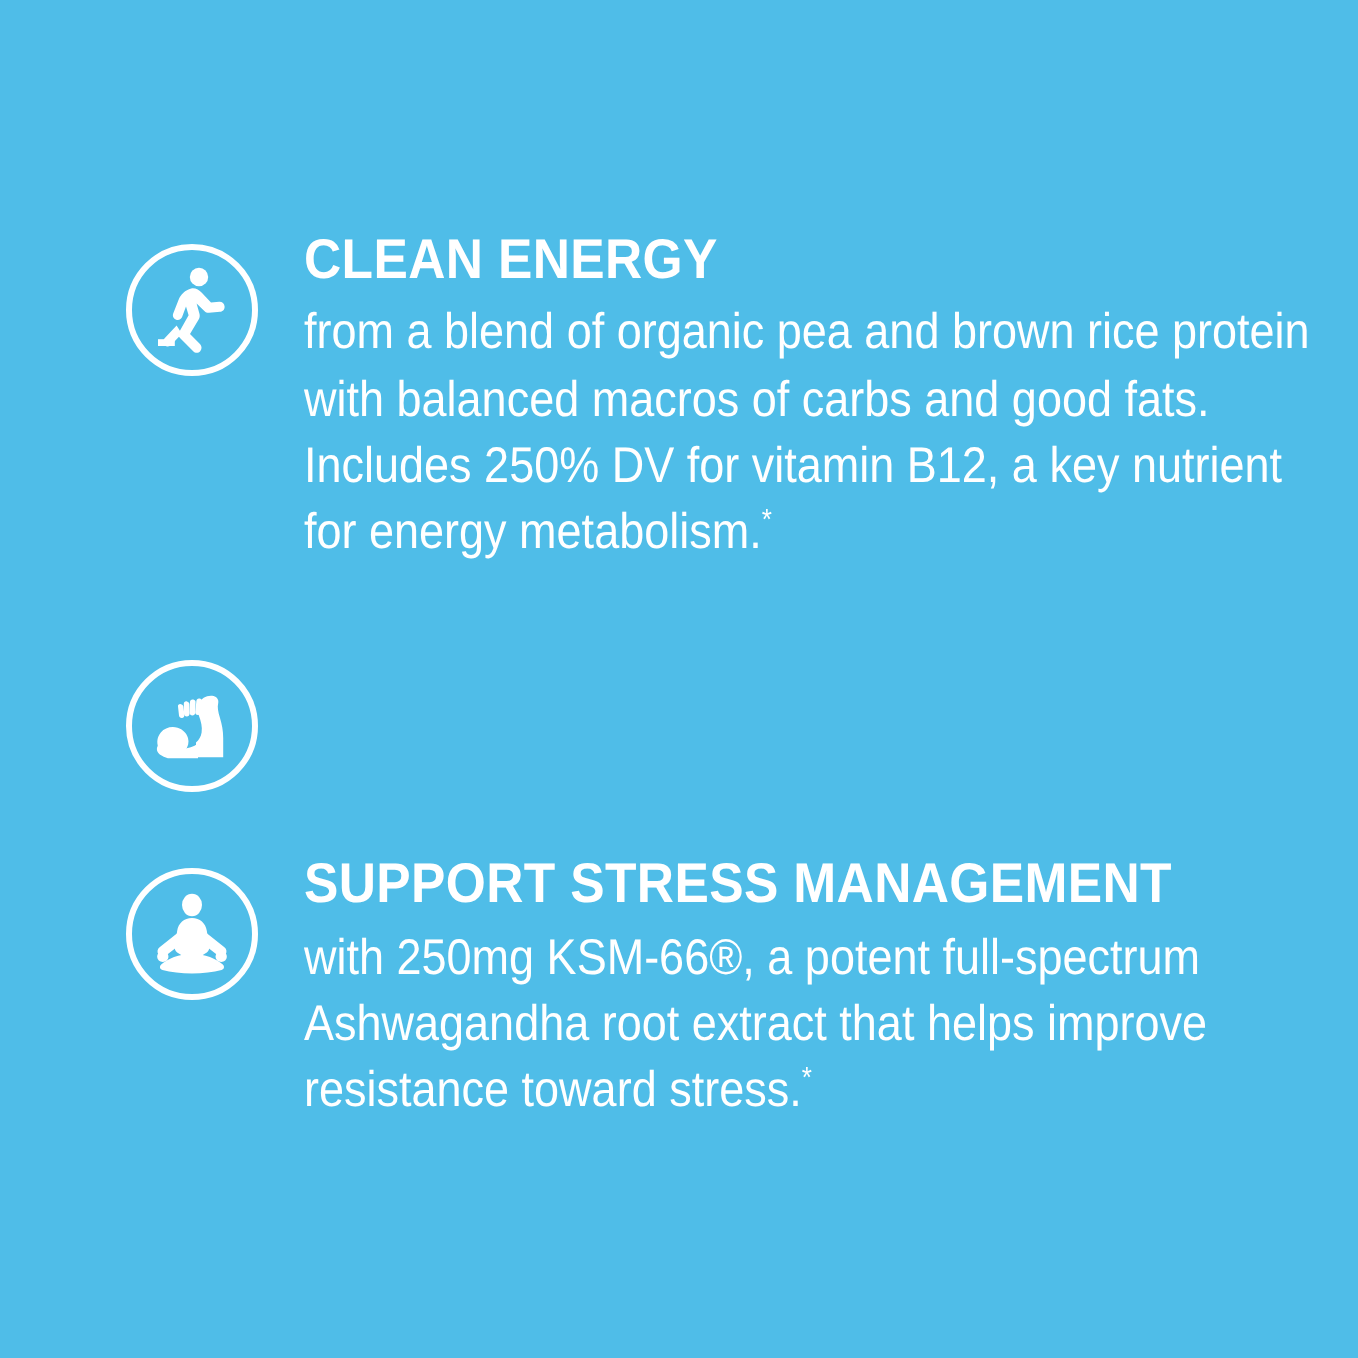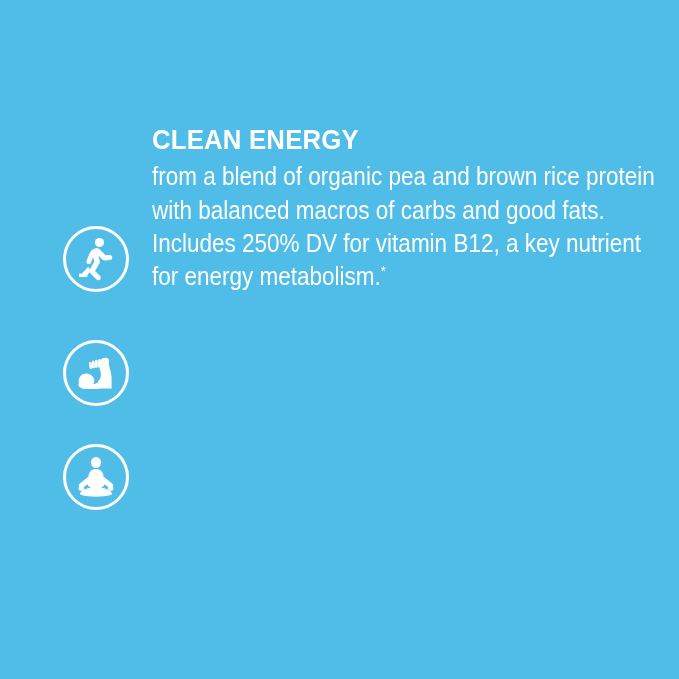--- a/index.html
+++ b/index.html
@@ -17,23 +17,22 @@
   .panel {
     position: relative;
     width: 679px;
     height: 679px;
     background: #4fbde8;
     box-sizing: border-box;
     padding: 113px 50px 0 62px;
   }
   .benefit {
     display: flex;
-    align-items: flex-end;
+    align-items: flex-start;
     position: relative;
-    margin-top: 10px;
   }
   .benefit-1 { margin-bottom: 38px; }
   .benefit-2 { margin-bottom: 28px; }
   .icon-wrap {
     flex: 0 0 auto;
     width: 68px;
     height: 68px;
     margin-right: 22px;
     margin-top: 8px;
   }
@@ -133,15 +132,23 @@
           <ellipse cx="34" cy="19.5" rx="5.0" ry="5.6"></ellipse>
           <path d="M34 26.0 C30.0 26.0 27.2 28.6 26.6 32.4 L25.4 40.0 C25.2 41.4 25.6 42.5 26.6 43.2 L30.0 45.4 L38.0 45.4 L41.4 43.2 C42.4 42.5 42.8 41.4 42.6 40.0 L41.4 32.4 C40.8 28.6 38.0 26.0 34 26.0 Z"></path>
           <path d="M26.6 33.6 L17.8 40.6 C16.6 41.5 16.4 43.1 17.3 44.3 C18.2 45.4 19.8 45.6 21.0 44.7 L27.6 39.6 Z"></path>
           <path d="M41.4 33.6 L50.2 40.6 C51.4 41.5 51.6 43.1 50.7 44.3 C49.8 45.4 48.2 45.6 47.0 44.7 L40.4 39.6 Z"></path>
           <path d="M19.4 42.6 C17.8 42.6 16.6 43.8 16.6 45.3 C16.6 46.9 17.8 48.0 19.4 48.0 C21.0 48.0 22.2 46.9 22.2 45.3 C22.2 43.8 21.0 42.6 19.4 42.6 Z"></path>
           <path d="M48.6 42.6 C47.0 42.6 45.8 43.8 45.8 45.3 C45.8 46.9 47.0 48.0 48.6 48.0 C50.2 48.0 51.4 46.9 51.4 45.3 C51.4 43.8 50.2 42.6 48.6 42.6 Z"></path>
           <path d="M34 44.0 C27.6 44.0 21.6 46.4 18.6 49.3 C17.6 50.3 17.9 51.7 19.2 52.0 C23.4 53.1 28.6 53.7 34 53.7 C39.4 53.7 44.6 53.1 48.8 52.0 C50.1 51.7 50.4 50.3 49.4 49.3 C46.4 46.4 40.4 44.0 34 44.0 Z"></path>
         </g>
       </svg>
     </div>
+    <div class="benefit-body">
+      <h2 class="benefit-title">SUPPORT STRESS MANAGEMENT</h2>
+      <p class="benefit-text">
+        <span class="ln">with 250mg KSM-66®, a potent full-spectrum</span>
+        <span class="ln">Ashwagandha root extract that helps improve</span>
+        <span class="ln"><span>resistance toward stress.</span><sup class="mark">*</sup></span>
+      </p>
+    </div>
   </div>
 
 </div>
 
 </body></html>

